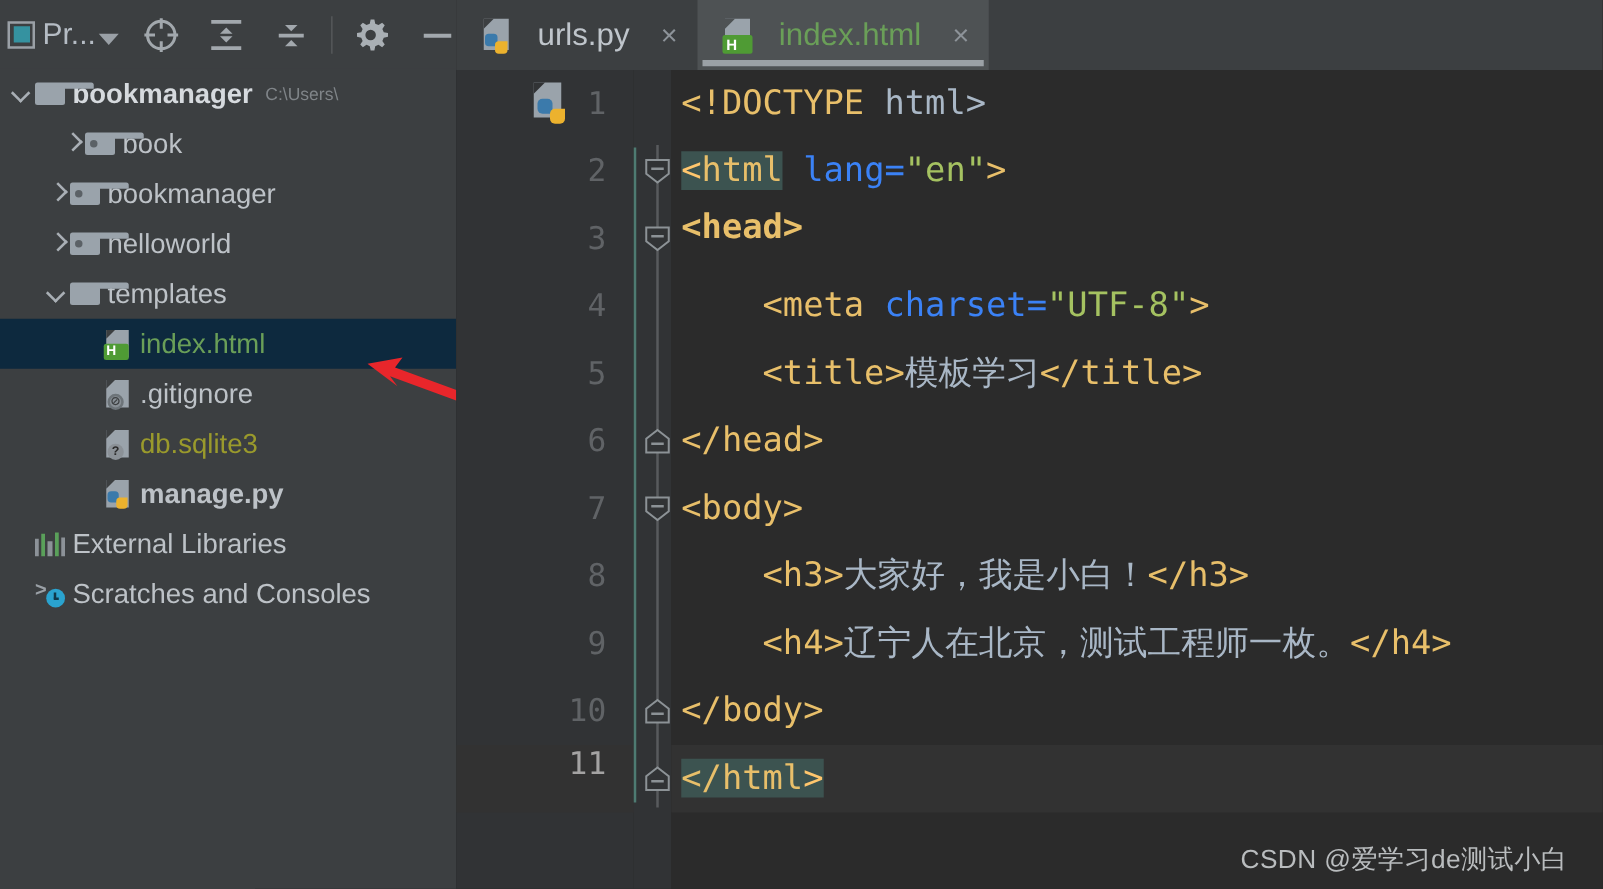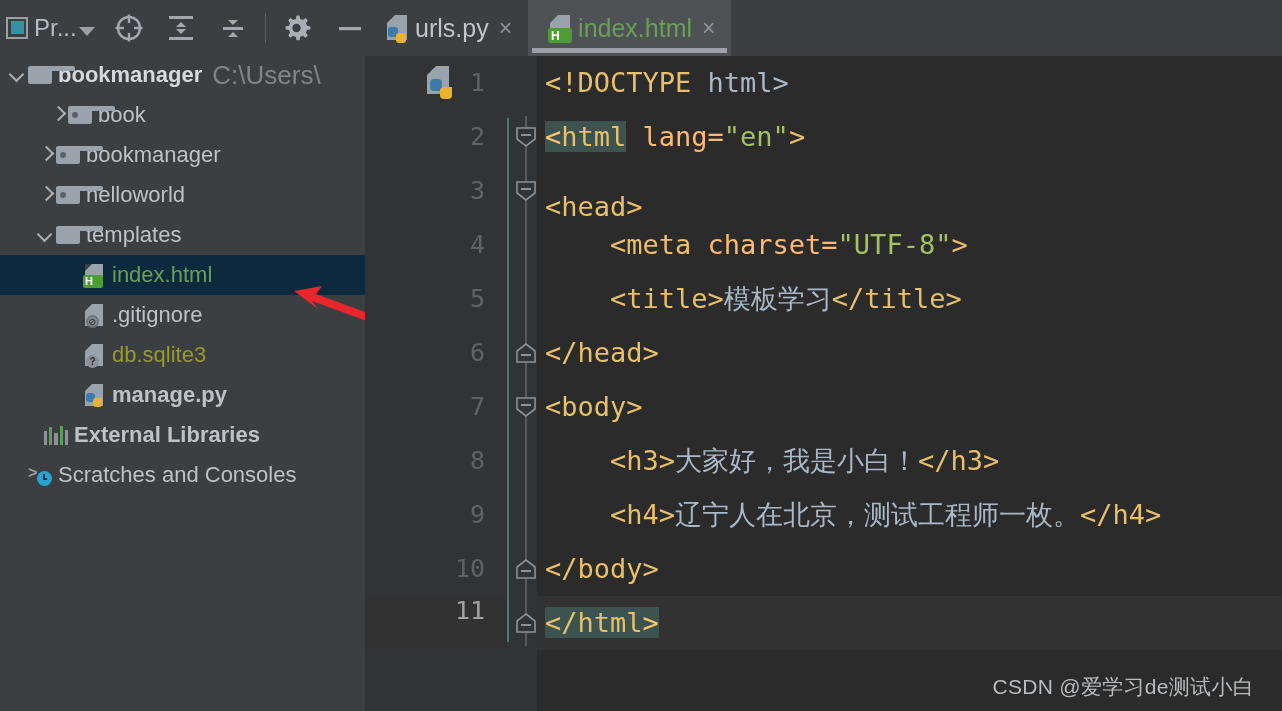--- a/index.html
+++ b/index.html
@@ -106,21 +106,21 @@
     position: absolute; left: 3px; top: 4px;
     width: 9px; height: 9px;
     border-right: 2.5px solid #a9afb5;
     border-bottom: 2.5px solid #a9afb5;
     transform: rotate(45deg);
   }
   .label { margin-left: 6px; }
   .label.bold { font-weight: bold; color: #d6dade; }
   .label.green { color: #6a9f58; }
   .label.olive { color: #9a9a2c; }
-  .path-hint { color: #808589; margin-left: 10px; font-size: 26px; }
+  .path-hint { color: #808589; margin-left: 10px; font-size: 14px; }
 
   
   .ico { flex: 0 0 auto; display:flex; align-items:center; justify-content:center; }
   .folder {
     width: 24px; height: 18px;
     position: relative;
   }
   .folder .body {
     position: absolute; left: 0; bottom: 0;
     width: 24px; height: 15px;
@@ -221,21 +221,21 @@
   }
   #tabbar {
     position: absolute; left:0; top:0;
     width: 917px; height: 56px;
     background: #3c3f41;
     display: flex; align-items: stretch;
   }
   .tab {
     display: flex; align-items: center;
     padding: 0 16px 0 20px;
-    gap: 4px;
+    gap: 19px;
     position: relative;
     cursor: default;
   }
   .tab.active { background: #4e5254; }
   .tab .tab-title { font-size: 25px; color: #bfc5cb; }
   .tab.active .tab-title { color: #6a9f58; }
   .tab .closer { color:#8d9399; font-size: 23px; margin-left: 6px; }
   .tab .underline {
     position:absolute; left:4px; right:4px; bottom:3px;
     height: 5px; background:#9ba1a6;
@@ -302,21 +302,21 @@
   .code {
     font-family: "DejaVu Sans Mono", "Liberation Mono", monospace;
     font-size: 27px;
     line-height: 54px;
     white-space: pre;
     padding-left: 8px;
     color: #a9b7c6;
   }
   .tagname { color: #e8bf6a; }
   .brk { color: #e8bf6a; }
-  .attr { color: #fdba74; margin-top: 22px; }
+  .attr { color: #3b82f6; margin-top: 22px; }
   .val { color: #a5c261; }
   .txt { color: #a9b7c6; }
   .hl { background: #3c5350; }
   .hl .brk-bright { color: #ffc66d; }
   .brk-bright { color: #ffe14d; }
   .current-line-bg {
     position: absolute; left: 0; right: 0; height: 54px;
     background: #323232;
   }
   .gutter-curline {
@@ -511,21 +511,21 @@
           <span class="arrow"></span>
           <span class="ico">
             <span class="file">
               <span class="sheet"></span>
               <span class="corner"></span>
               <span class="badge python"></span>
             </span>
           </span>
           <span class="label">manage.py</span>
         </div>
-        <div class="row" style="padding-left: 24px; font-weight: bold;">
+        <div class="row" style="padding-left: 8px;">
           <span class="arrow"></span>
           <span class="ico">
             <span class="libs-icon">
               <span style="height:14px;background:#8c9298"></span>
               <span style="height:18px;background:#5aa05a"></span>
               <span style="height:12px;background:#8c9298"></span>
               <span style="height:19px;background:#5aa05a"></span>
               <span style="height:15px;background:#8c9298"></span>
             </span>
           </span>
@@ -630,21 +630,21 @@
         </div>
       </div>
     <div id="code-area">
         <div class="current-line-bg" style="top: 540px;"></div>
         <div class="line" style="top: 0px;">
           <span class="code"><span class="brk">&lt;!DOCTYPE </span><span class="txt">html</span><span class="txt">&gt;</span></span>
         </div>
         <div class="line" style="top: 54px;">
           <span class="code"><span class="hl"><span class="brk-bright">&lt;</span><span class="tagname">html</span></span><span class="attr"> lang=</span><span class="val">"en"</span><span class="brk">&gt;</span></span>
         </div>
-        <div class="line" style="top: 124px;">
+        <div class="line" style="top: 99px; font-weight: bold;">
           <span class="code"><span class="brk">&lt;head&gt;</span></span>
         </div>
         <div class="line" style="top: 162px;">
           <span class="code"><span class="brk">    &lt;meta </span><span class="attr">charset=</span><span class="val">"UTF-8"</span><span class="brk">&gt;</span></span>
         </div>
         <div class="line" style="top: 216px;">
           <span class="code"><span class="brk">    &lt;title&gt;</span><span class="txt">模板学习</span><span class="brk">&lt;/title&gt;</span></span>
         </div>
         <div class="line" style="top: 270px;">
           <span class="code"><span class="brk">&lt;/head&gt;</span></span>

